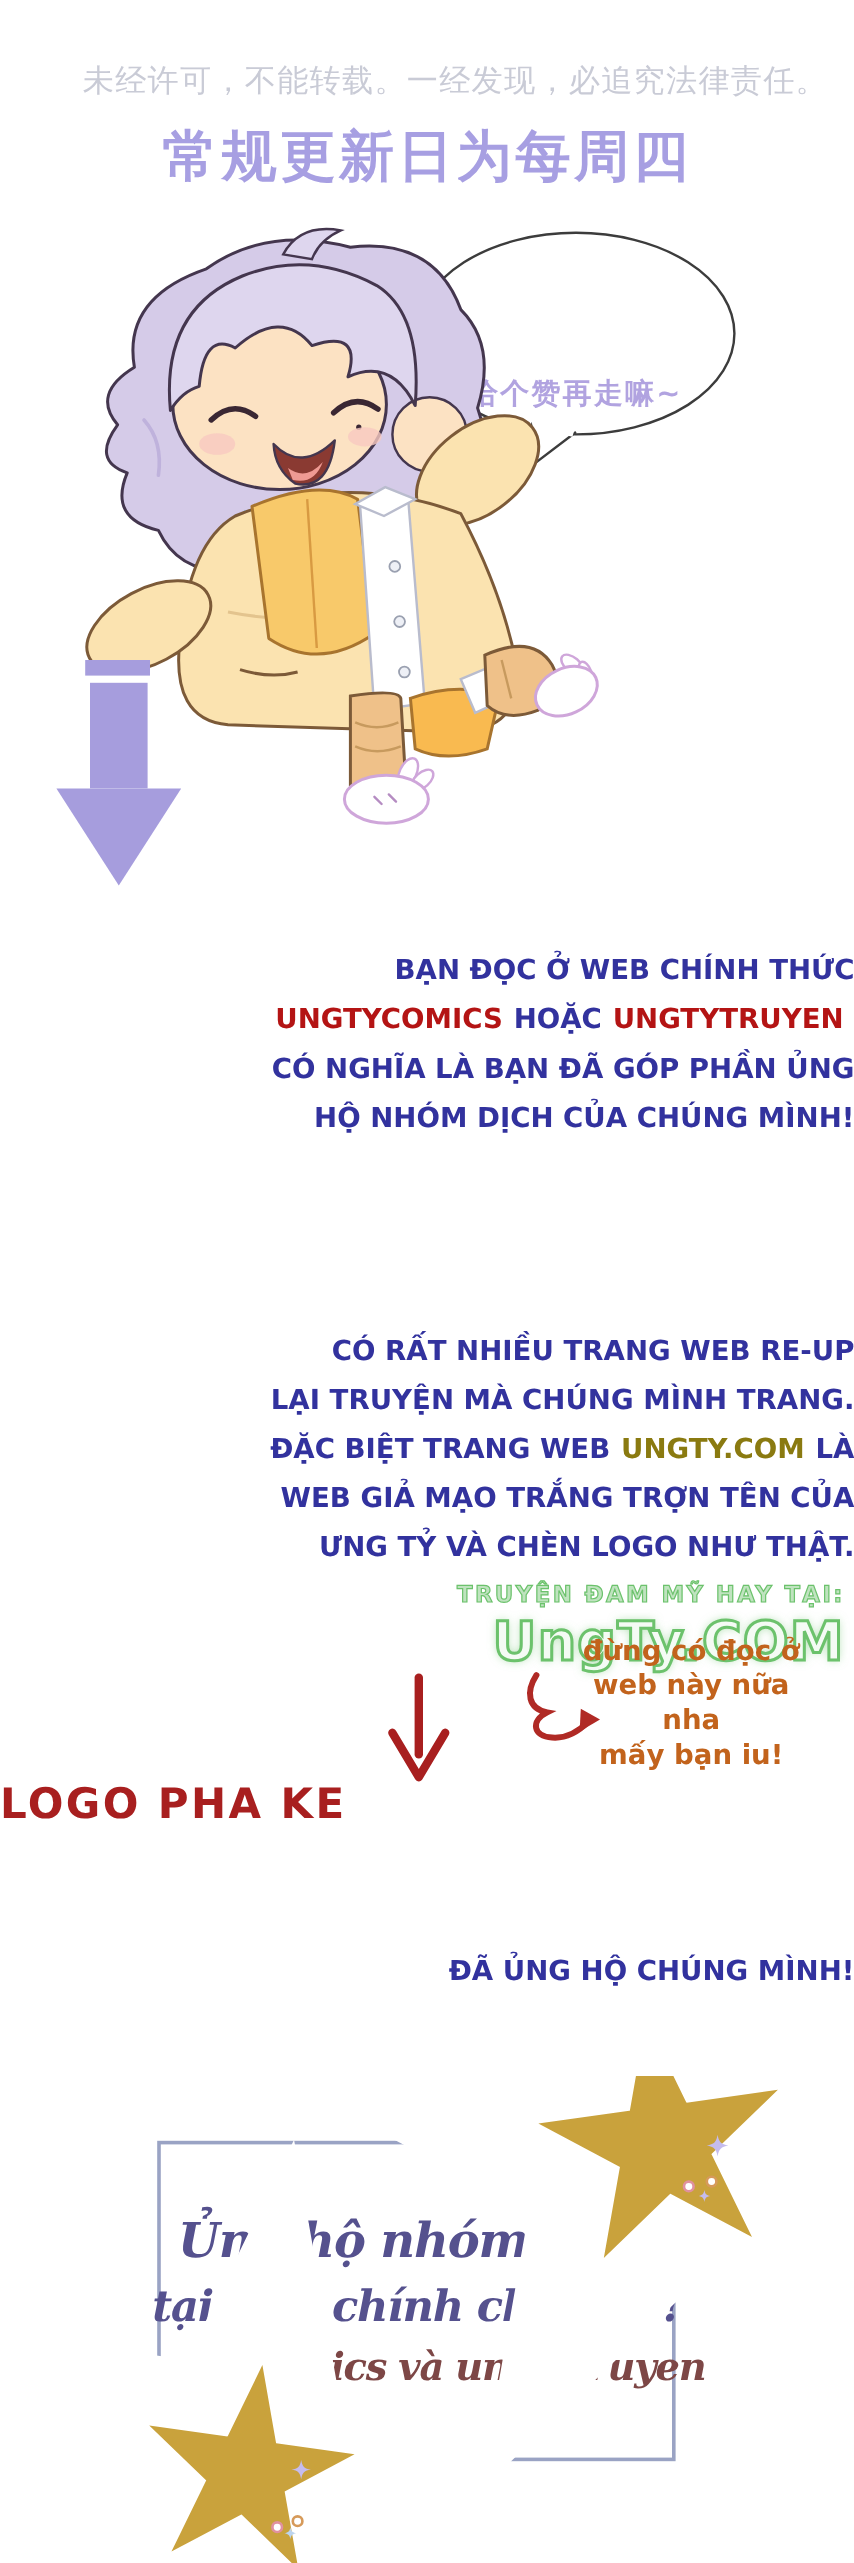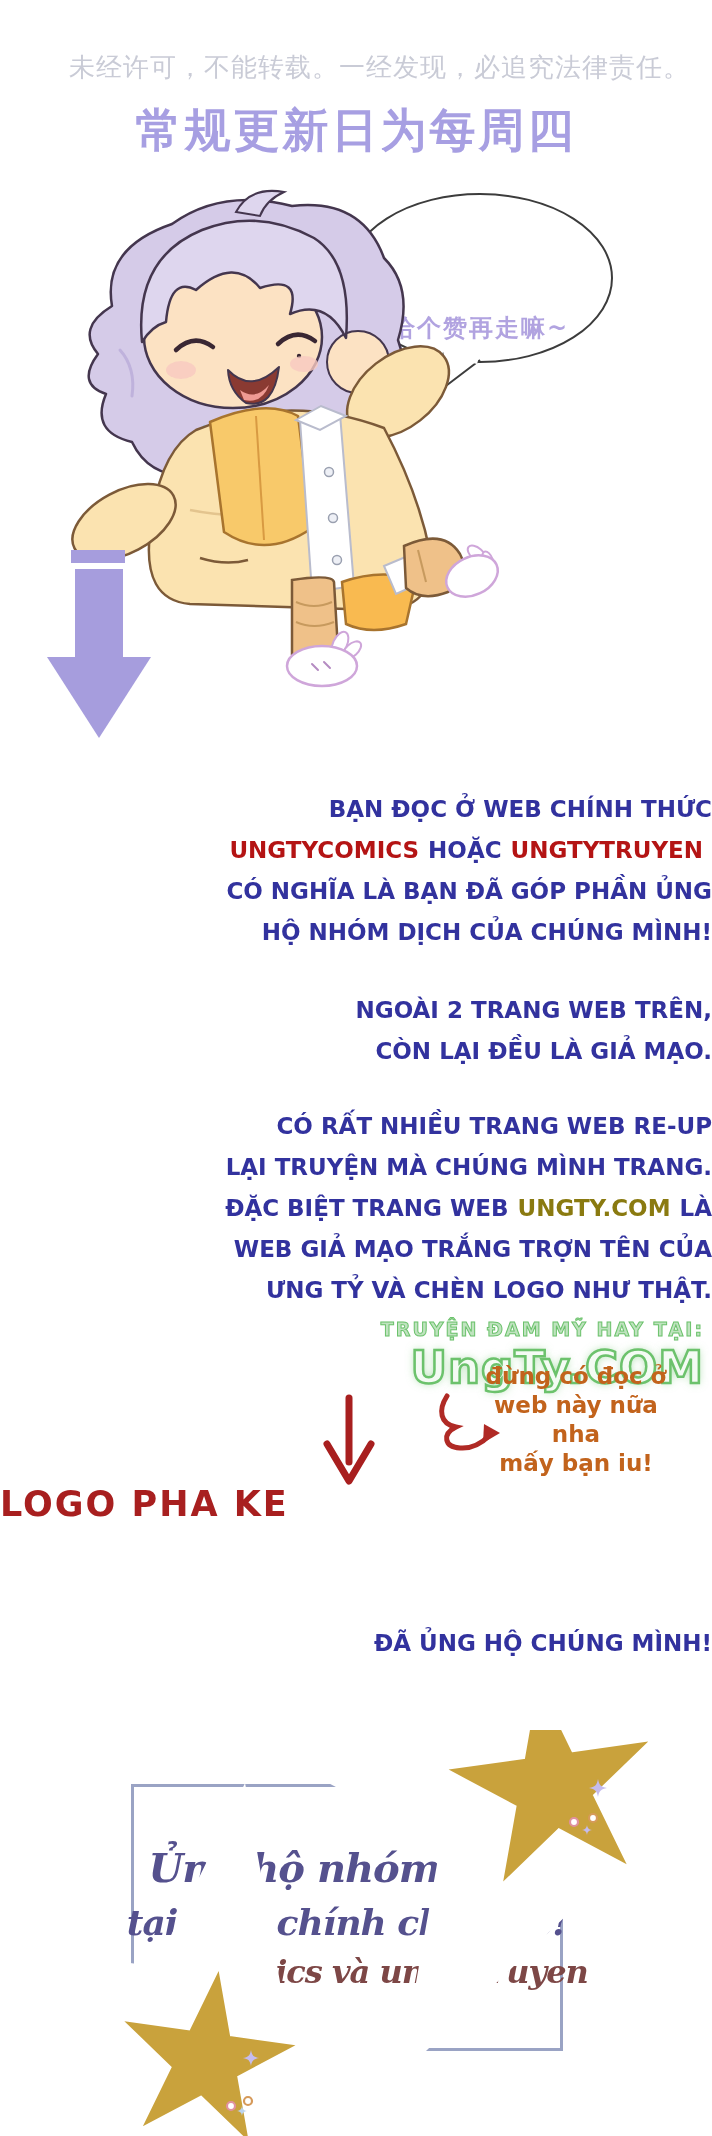--- a/index.html
+++ b/index.html
@@ -160,24 +160,20 @@
 
   <div class="abs comic b1">
     <div>BẠN ĐỌC Ở WEB CHÍNH THỨC</div>
     <div>
       <span class="site-red">UNGTYCOMICS</span><span>HOẶC</span><span class="site-red">UNGTYTRUYEN</span>
     </div>
     <div>CÓ NGHĨA LÀ BẠN ĐÃ GÓP PHẦN ỦNG</div>
     <div>HỘ NHÓM DỊCH CỦA CHÚNG MÌNH!</div>
   </div>
 
-  <div class="abs comic b2">
-    <div>NGOÀI 2 TRANG WEB TRÊN,</div>
-    <div>CÒN LẠI ĐỀU LÀ GIẢ MẠO.</div>
-  </div>
 
   <div class="abs comic b3">
     <div>CÓ RẤT NHIỀU TRANG WEB RE-UP</div>
     <div>LẠI TRUYỆN MÀ CHÚNG MÌNH TRANG.</div>
     <div>
       <span>ĐẶC BIỆT TRANG WEB</span><span class="site-olive">UNGTY.COM</span><span>LÀ</span>
     </div>
     <div>WEB GIẢ MẠO TRẮNG TRỢN TÊN CỦA</div>
     <div>ƯNG TỶ VÀ CHÈN LOGO NHƯ THẬT.</div>
   </div>

